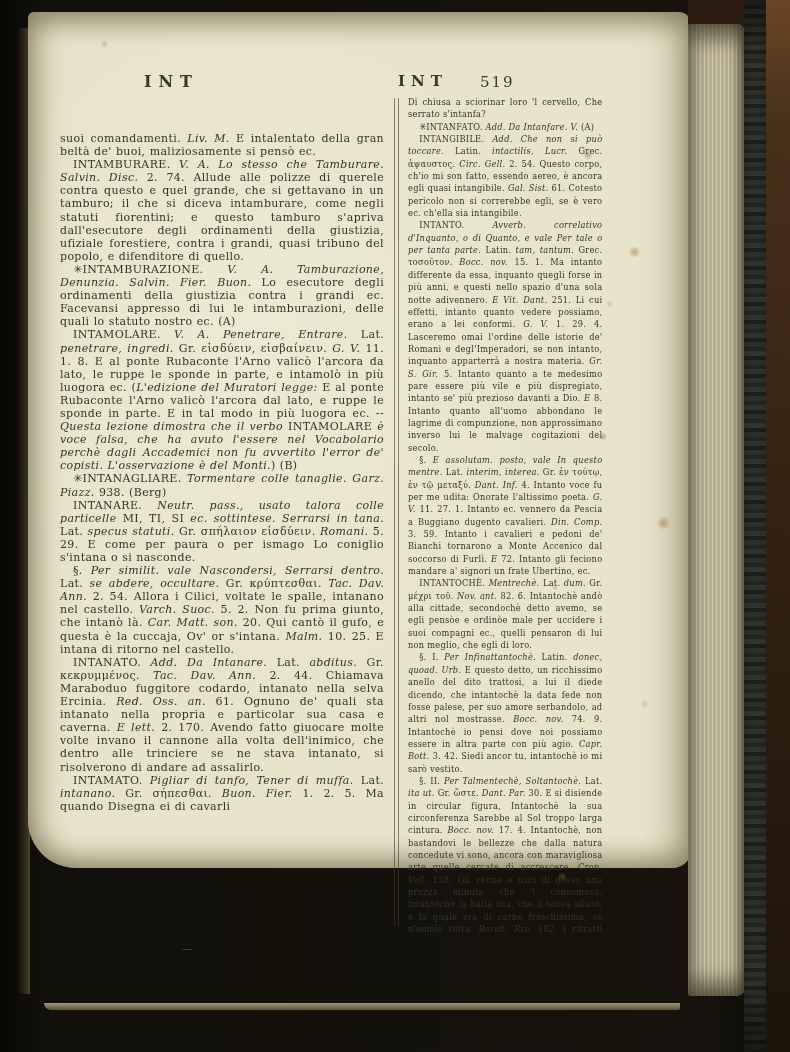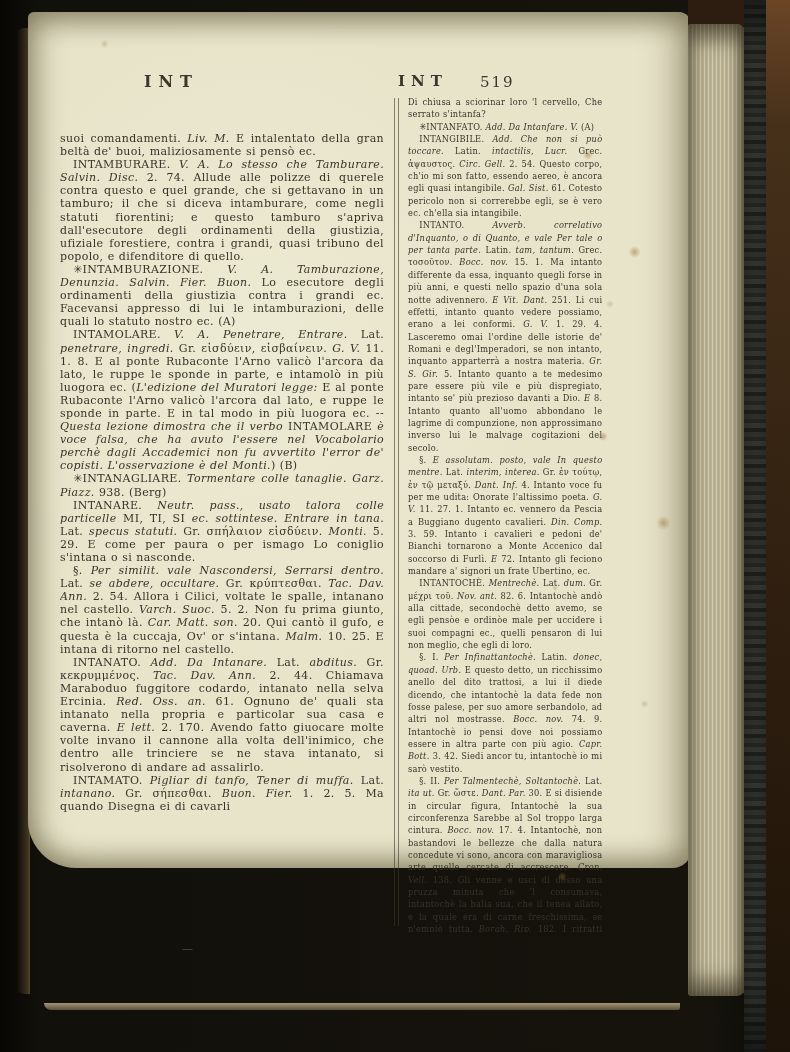--- a/index.html
+++ b/index.html
@@ -69,21 +69,21 @@
     <div class="hdr hdr-num">519</div>
 
     <div class="gutter"></div>
 
     <div class="col col-left">
         <p class="noind"><span>suoi comandamenti. </span><i>Liv. M.</i><span> E intalentato della gran beltà de' buoi, maliziosamente si pensò ec.</span></p>
         <p><span>INTAMBURARE. </span><i>V. A. Lo stesso che Tamburare. Salvin. Disc.</i><span> 2. 74. Allude alle polizze di querele contra questo e quel grande, che si gettavano in un tamburo; il che si diceva intamburare, come negli statuti fiorentini; e questo tamburo s'apriva dall'esecutore degli ordinamenti della giustizia, ufiziale forestiere, contra i grandi, quasi tribuno del popolo, e difenditore di quello.</span></p>
         <p><span>✳INTAMBURAZIONE. </span><i>V. A. Tamburazione, Denunzia. Salvin. Fier. Buon.</i><span> Lo esecutore degli ordinamenti della giustizia contra i grandi ec. Facevansi appresso di lui le intamburazioni, delle quali lo statuto nostro ec. (A)</span></p>
         <p><span>INTAMOLARE. </span><i>V. A. Penetrare, Entrare.</i><span> Lat. </span><i>penetrare, ingredi.</i><span> Gr. εἰσδύειν, εἰσβαίνειν. </span><i>G. V.</i><span> 11. 1. 8. E al ponte Rubaconte l'Arno valicò l'arcora da lato, le ruppe le sponde in parte, e intamolò in più luogora ec. (</span><i>L'edizione del Muratori legge:</i><span> E al ponte Rubaconte l'Arno valicò l'arcora dal lato, e ruppe le sponde in parte. E in tal modo in più luogora ec. -- </span><i>Questa lezione dimostra che il verbo</i><span> INTAMOLARE </span><i>è voce falsa, che ha avuto l'essere nel Vocabolario perchè dagli Accademici non fu avvertito l'error de' copisti. L'osservazione è del Monti.</i><span>) (B)</span></p>
         <p><span>✳INTANAGLIARE. </span><i>Tormentare colle tanaglie. Garz. Piazz.</i><span> 938. (Berg)</span></p>
-        <p><span>INTANARE. </span><i>Neutr. pass., usato talora colle particelle</i><span> MI, TI, SI </span><i>ec. sottintese. Entrare in tana.</i><span> Lat. </span><i>specus statuti.</i><span> Gr. σπήλαιον εἰσδύειν. </span><i>Monti.</i><span> 5. 29. E come per paura o per ismago Lo coniglio s'intana o si nasconde.</span></p>
+        <p><span>INTANARE. </span><i>Neutr. pass., usato talora colle particelle</i><span> MI, TI, SI </span><i>ec. sottintese. Serrarsi in tana.</i><span> Lat. </span><i>specus statuti.</i><span> Gr. σπήλαιον εἰσδύειν. </span><i>Romani.</i><span> 5. 29. E come per paura o per ismago Lo coniglio s'intana o si nasconde.</span></p>
         <p><span>§. </span><i>Per similit. vale Nascondersi, Serrarsi dentro.</i><span> Lat. </span><i>se abdere, occultare.</i><span> Gr. κρύπτεσθαι. </span><i>Tac. Dav. Ann.</i><span> 2. 54. Allora i Cilici, voltate le spalle, intanano nel castello. </span><i>Varch. Suoc.</i><span> 5. 2. Non fu prima giunto, che intanò là. </span><i>Car. Matt. son.</i><span> 20. Qui cantò il gufo, e questa è la cuccaja, Ov' or s'intana. </span><i>Malm.</i><span> 10. 25. E intana di ritorno nel castello.</span></p>
         <p><span>INTANATO. </span><i>Add. Da Intanare.</i><span> Lat. </span><i>abditus.</i><span> Gr. κεκρυμμένος. </span><i>Tac. Dav. Ann.</i><span> 2. 44. Chiamava Maraboduo fuggitore codardo, intanato nella selva Ercinia. </span><i>Red. Oss. an.</i><span> 61. Ognuno de' quali sta intanato nella propria e particolar sua casa e caverna. </span><i>E lett.</i><span> 2. 170. Avendo fatto giuocare molte volte invano il cannone alla volta dell'inimico, che dentro alle trinciere se ne stava intanato, si risolverono di andare ad assalirlo.</span></p>
         <p><span>INTAMATO. </span><i>Pigliar di tanfo, Tener di muffa.</i><span> Lat. </span><i>intanano.</i><span> Gr. σήπεσθαι. </span><i>Buon. Fier.</i><span> 1. 2. 5. Ma quando Disegna ei di cavarli</span></p>
       </div>
     <div class="col col-right">
         <p class="noind"><span>Di chiusa a sciorinar loro 'l cervello, Che serrato s'intanfa?</span></p>
         <p><span>✳INTANFATO. </span><i>Add. Da Intanfare. V.</i><span> (A)</span></p>
         <p><span>INTANGIBILE. </span><i>Add. Che non si può toccare.</i><span> Latin. </span><i>intactilis, Lucr.</i><span> Grec. ἀψαυστος. </span><i>Circ. Gell.</i><span> 2. 54. Questo corpo, ch'io mi son fatto, essendo aereo, è ancora egli quasi intangibile. </span><i>Gal. Sist.</i><span> 61. Cotesto pericolo non si correrebbe egli, se è vero ec. ch'ella sia intangibile.</span></p>
         <p><span>INTANTO. </span><i>Avverb. correlativo d'Inquanto, o di Quanto, e vale Per tale o per tanta parte.</i><span> Latin. </span><i>tam, tantum.</i><span> Grec. τοσοῦτον. </span><i>Bocc. nov.</i><span> 15. 1. Ma intanto differente da essa, inquanto quegli forse in più anni, e questi nello spazio d'una sola notte adivennero. </span><i>E Vit. Dant.</i><span> 251. Li cui effetti, intanto quanto vedere possiamo, erano a lei conformi. </span><i>G. V.</i><span> 1. 29. 4. Lasceremo omai l'ordine delle istorie de' Romani e degl'Imperadori, se non intanto, inquanto apparterrà a nostra materia. </span><i>Gr. S. Gir.</i><span> 5. Intanto quanto a te medesimo pare essere più vile e più dispregiato, intanto se' più prezioso davanti a Dio. </span><i>E</i><span> 8. Intanto quanto all'uomo abbondano le lagrime di compunzione, non approssimano inverso lui le malvage cogitazioni del secolo.</span></p>
         <p><span>§. </span><i>E assolutam. posto, vale In questo mentre.</i><span> Lat. </span><i>interim, interea.</i><span> Gr. ἐν τούτῳ, ἐν τῷ μεταξύ. </span><i>Dant. Inf.</i><span> 4. Intanto voce fu per me udita: Onorate l'altissimo poeta. </span><i>G. V.</i><span> 11. 27. 1. Intanto ec. vennero da Pescia a Buggiano dugento cavalieri. </span><i>Din. Comp.</i><span> 3. 59. Intanto i cavalieri e pedoni de' Bianchi tornarono a Monte Accenico dal soccorso di Furlì. </span><i>E</i><span> 72. Intanto gli feciono mandare a' signori un frate Ubertino, ec.</span></p>

